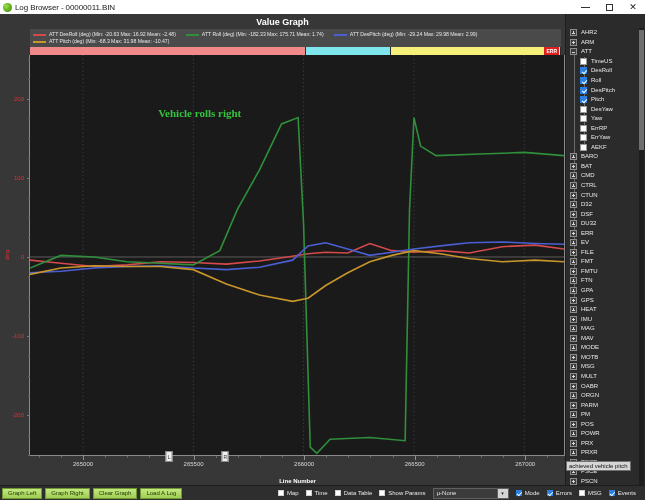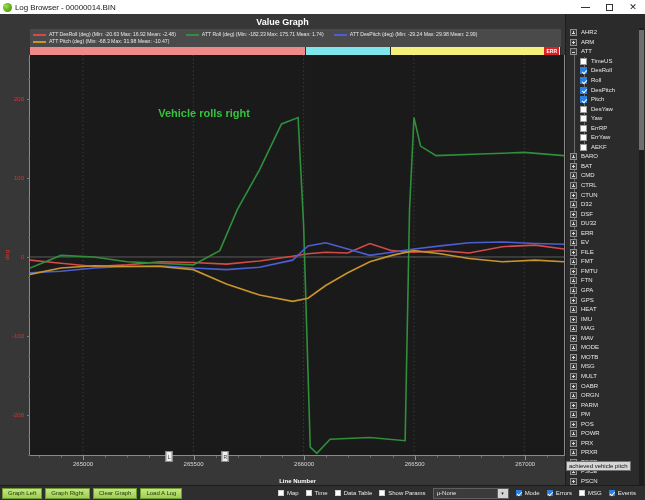--- a/index.html
+++ b/index.html
@@ -197,21 +197,21 @@
     overflow: hidden;
   }
   .plot svg { display: block; width: 100%; height: 100%; }
 
   .annot {
     position: absolute;
     font-size: 11px;
     font-weight: bold;
     white-space: nowrap;
   }
-  .annot.roll  { color: #35c23f; left: 24%; top: 13%; }
+  .annot.roll  { color: #35c23f; left: 24%; top: 13%; font-family: Liberation Serif, serif; }
   .annot.pitch { color: #f2d023; left: 15%; top: 70%; }
 
   
   .xaxis-wrap {
     flex: 0 0 auto;
     display: flex;
     background: #373737;
   }
   .xaxis-pad { flex: 0 0 30px; }
   .xaxis {
@@ -434,21 +434,21 @@
     line-height: 1;
   }
 </style>
 </head>
 <body>
 
 <div id="app">
 
   <div class="titlebar">
     <div class="tb-icon"></div>
-    <div class="tb-title">Log Browser - 00000014.BIN</div>
+    <div class="tb-title">Log Browser - 00000011.BIN</div>
     <div class="tb-spacer"></div>
     <div class="tb-btns">
       <div class="tb-btn">
           <span class="tb-min"></span>
         </div>
       <div class="tb-btn">
           <span class="tb-max"></span>
         </div>
       <div class="tb-btn close">
           <span>✕</span>

